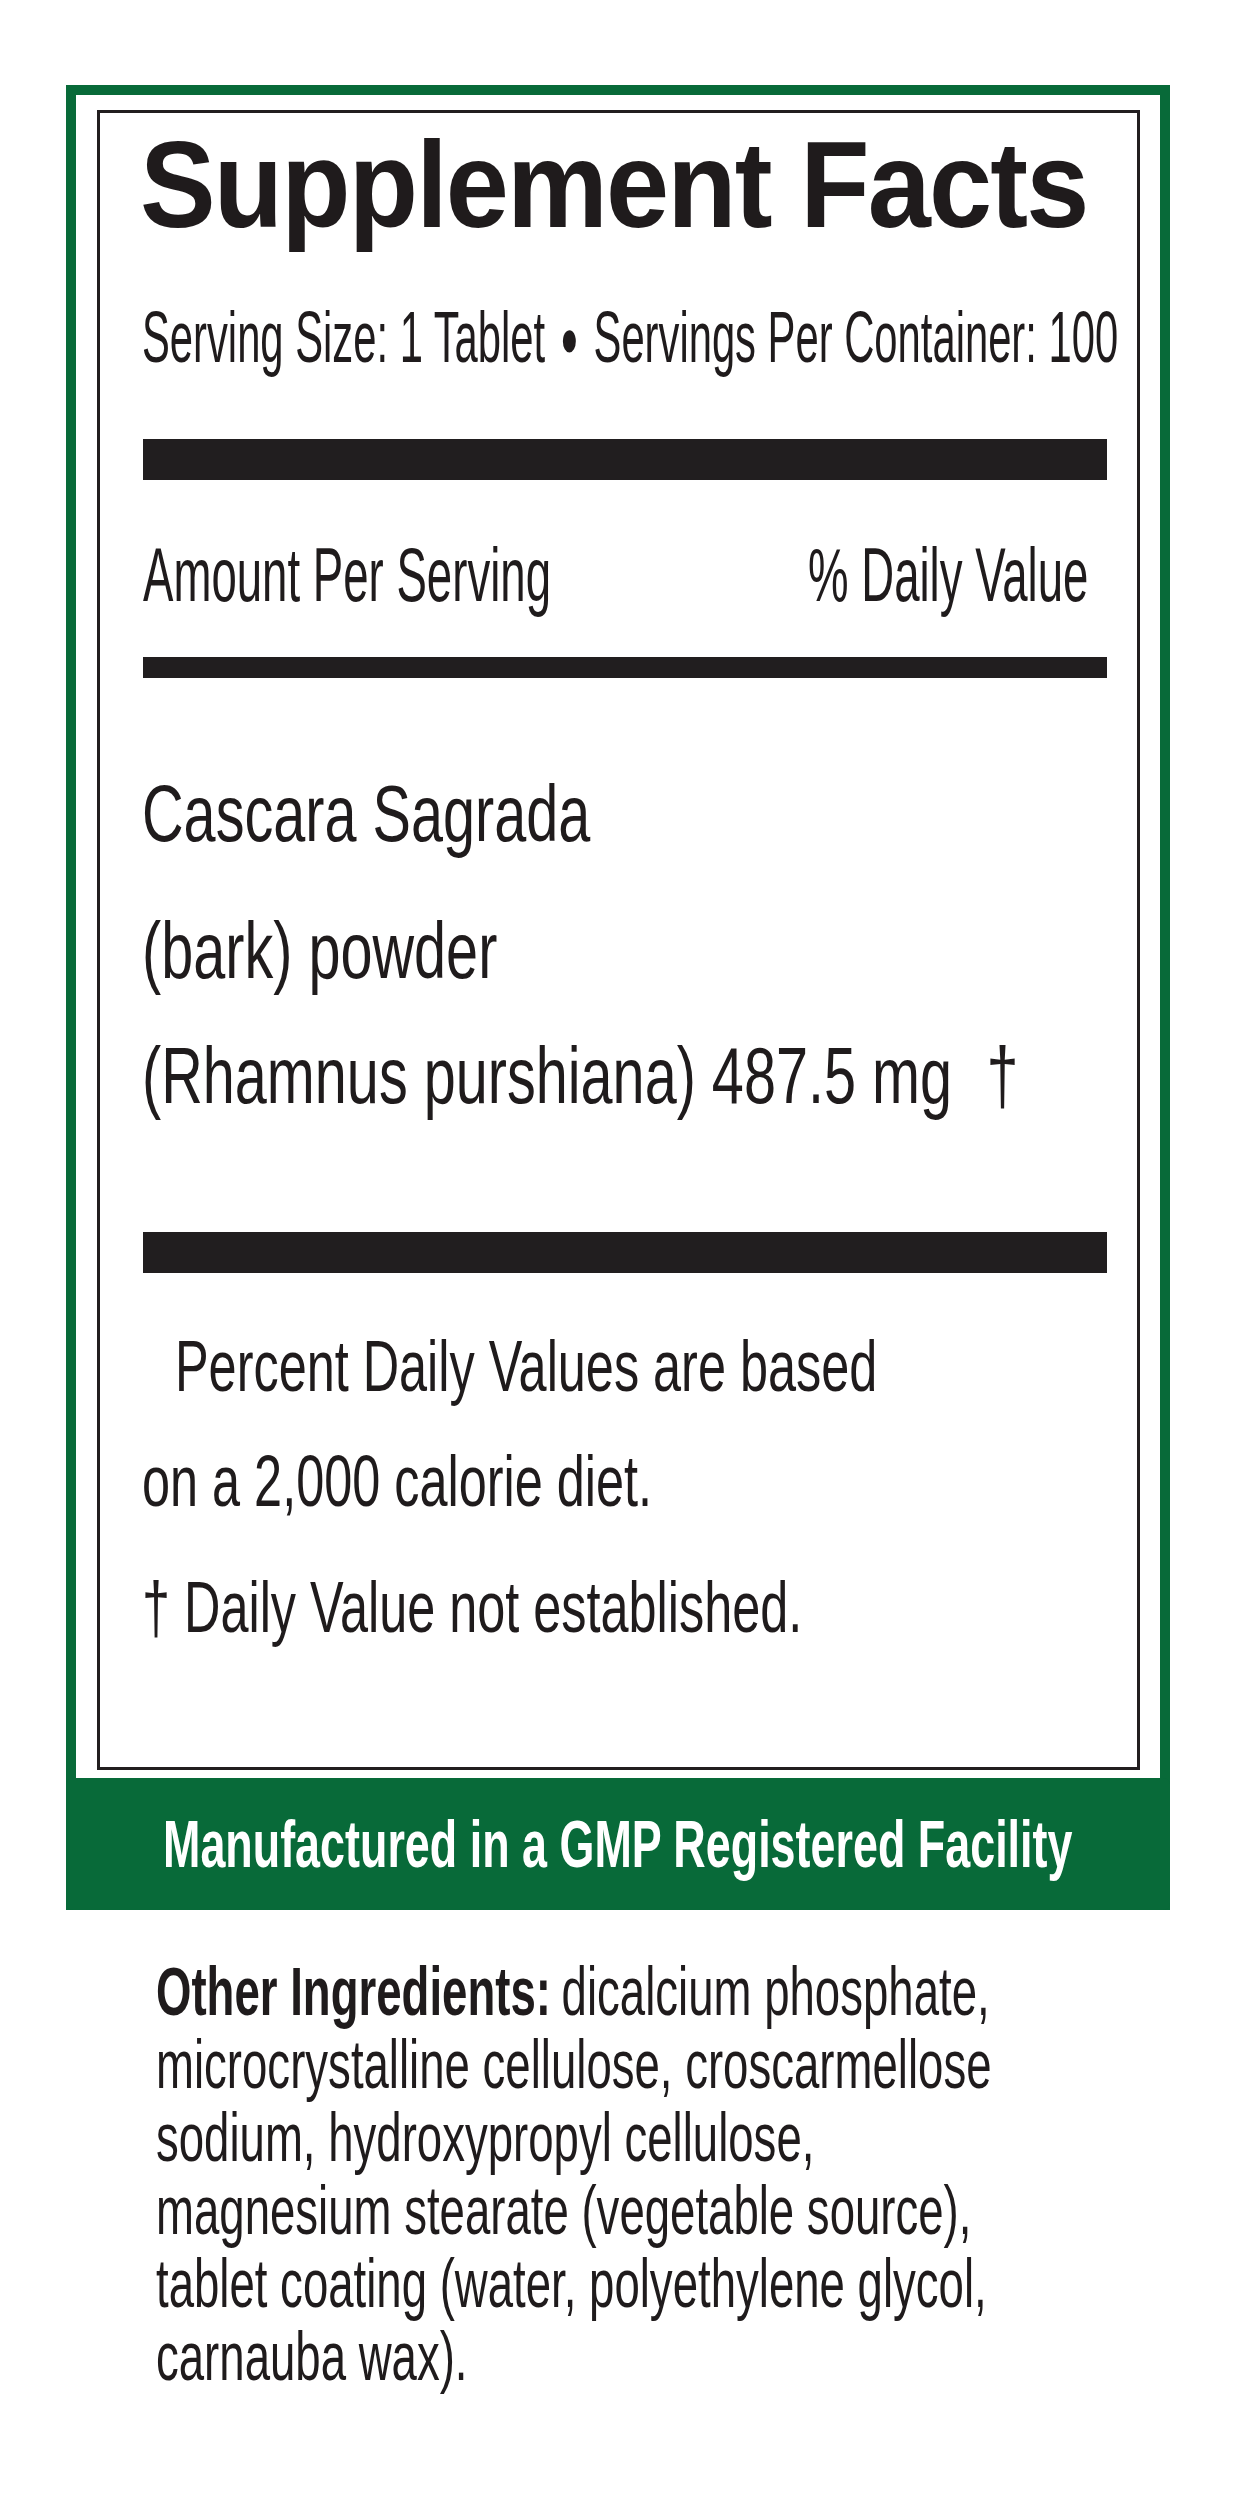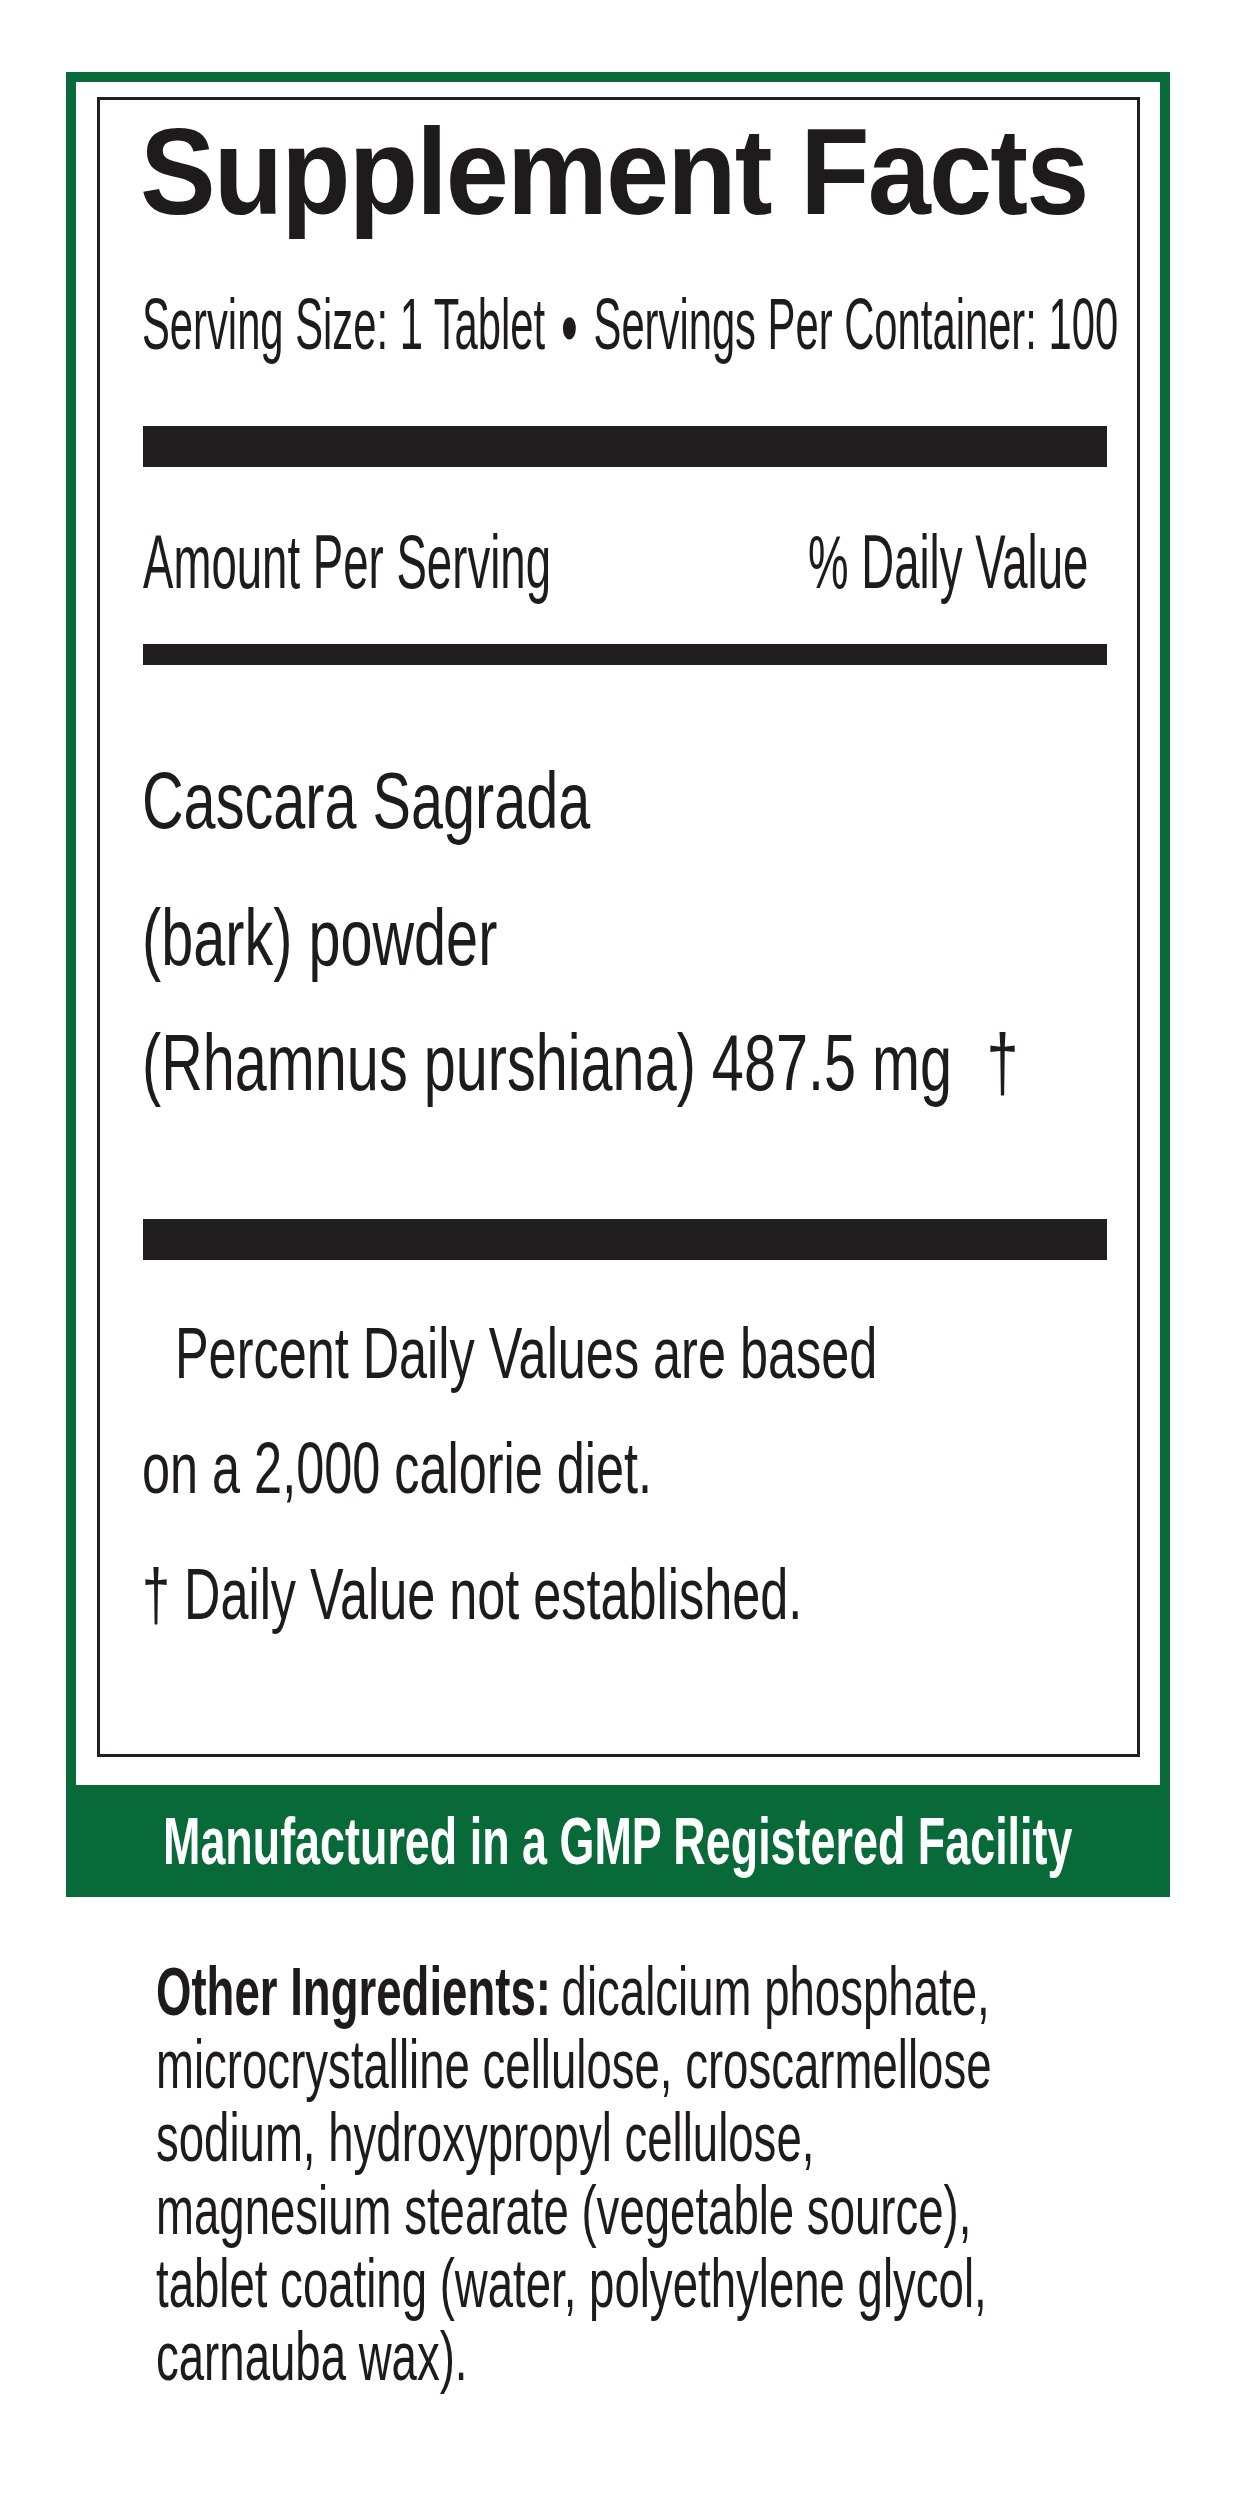--- a/index.html
+++ b/index.html
@@ -3,21 +3,21 @@
 <meta charset="utf-8">
 <style>
   html,body{margin:0;padding:0;}
   body{
     width:1234px;height:2501px;background:#ffffff;
     font-family:"Liberation Sans", sans-serif;color:#1f1b1c;
   }
   .page{position:relative;width:1234px;height:2501px;overflow:hidden;background:#fff;}
 
   
-  .label-box{position:absolute;left:66px;top:72px;width:1104px;height:1825px;background:#086A39;}
+  .label-box{position:absolute;left:66px;top:85px;width:1104px;height:1825px;background:#086A39;}
   .label-white{position:absolute;left:10px;top:10px;width:1084px;height:1703px;background:#ffffff;}
   .inner-box{position:absolute;left:21px;top:15px;width:1043px;height:1660px;
              border:3px solid #221E1F;box-sizing:border-box;background:#fff;}
 
   
   .t{position:absolute;white-space:nowrap;line-height:1;transform-origin:0 0;color:#1f1b1c;}
 
   .title{left:74px;top:39px;font-size:122px;font-weight:bold;letter-spacing:-2px;transform:scaleX(0.93);}
 
   .serving{left:76px;top:216px;font-size:72px;transform:scaleX(0.58);}
@@ -35,21 +35,21 @@
   .ing1{left:76px;top:689px;}
   .ing2{left:76px;top:826px;}
   .ing3{left:76px;top:951px;}
   .dagger{margin-left:48px;}
 
   .foot{font-size:72px;transform:scaleX(0.70);}
   .foot0{left:76px;top:1245px;margin-left:33px;}
   .foot1{left:76px;top:1360px;}
   .foot2{left:76px;top:1486px;}
 
-  .banner{position:absolute;left:0;bottom:0;width:1104px;height:112px;background:#086A39;
+  .banner{position:absolute;left:0;bottom:0;width:1104px;height:132px;background:#086A39;
           display:flex;align-items:center;justify-content:center;border-radius:7px;}
   .banner-text{font-size:66px;font-weight:bold;color:#ffffff;white-space:nowrap;
                transform:scaleX(0.68);line-height:1;}
 
   
   .other{position:absolute;left:156px;top:1955px;width:1050px;}
   .other .line{font-size:68px;line-height:73px;white-space:nowrap;
                transform:scaleX(0.67);transform-origin:0 0;}
   .other .lead{font-weight:bold;margin-right:16px;}
 </style>

